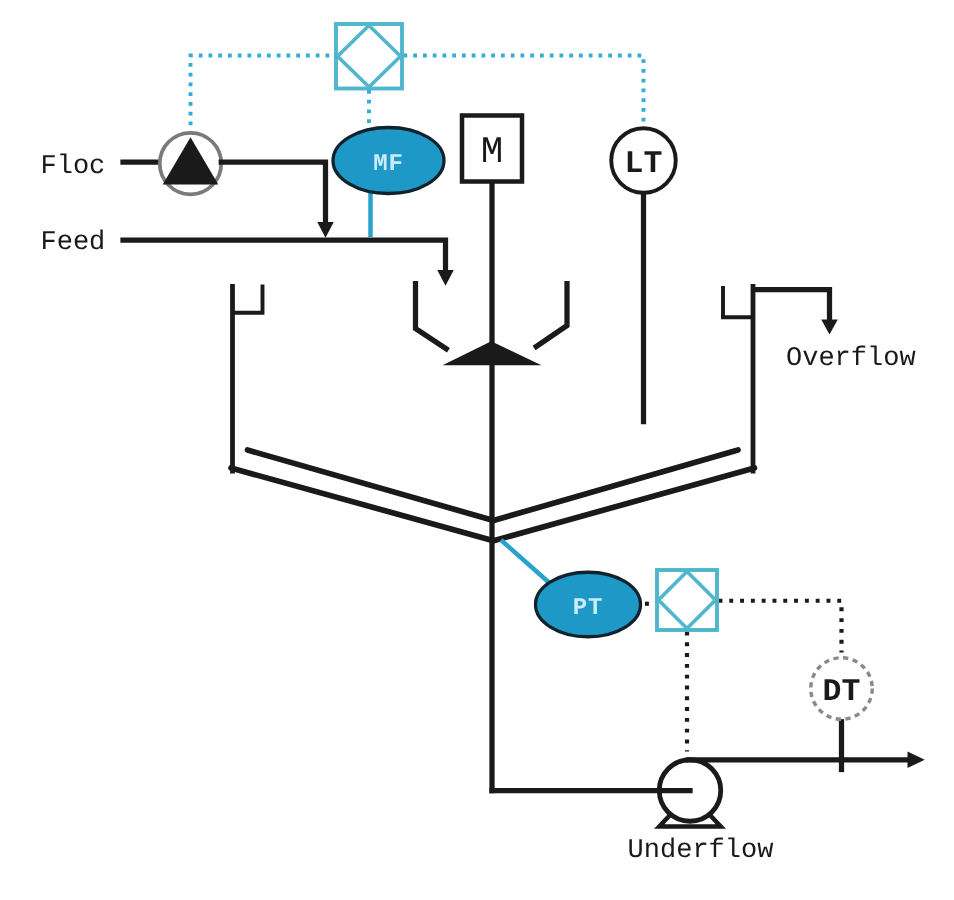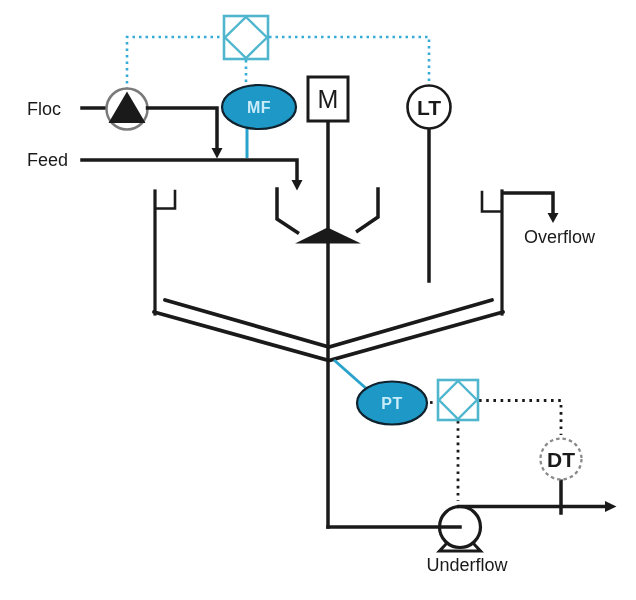--- a/index.html
+++ b/index.html
@@ -1,17 +1,17 @@
 <!DOCTYPE html>
 <html><head>
 <meta charset="utf-8">
 <style>
   html,body{margin:0;padding:0;background:#ffffff;}
   .stage{position:relative;width:636px;height:600px;background:#ffffff;overflow:hidden;
-         font-family:Liberation Sans, sans-serif;text-align:center;}
+         font-family:Liberation Mono, monospace;text-align:center;}
   svg{position:absolute;left:0;top:0;}
   .pline{stroke:#1a1a1a;stroke-width:3.5;fill:none;stroke-linecap:square;}
   .pline-thin{stroke:#1a1a1a;stroke-width:2.6;fill:none;stroke-linecap:square;}
   .wall{stroke:#1a1a1a;stroke-width:3.2;fill:none;stroke-linecap:square;}
   .cone{stroke:#1a1a1a;stroke-width:3.8;fill:none;stroke-linecap:round;}
   .blk{fill:#1a1a1a;stroke:none;}
   .sig-dot{fill:none;stroke-width:2.6;stroke-dasharray:2.5 4;}
   .sig-solid{fill:none;stroke-width:3;}
   .blk-dot{stroke:#1a1a1a;fill:none;stroke-width:2.8;stroke-dasharray:2.6 4.6;}
   .logic{fill:#ffffff;stroke-width:2.6;}

